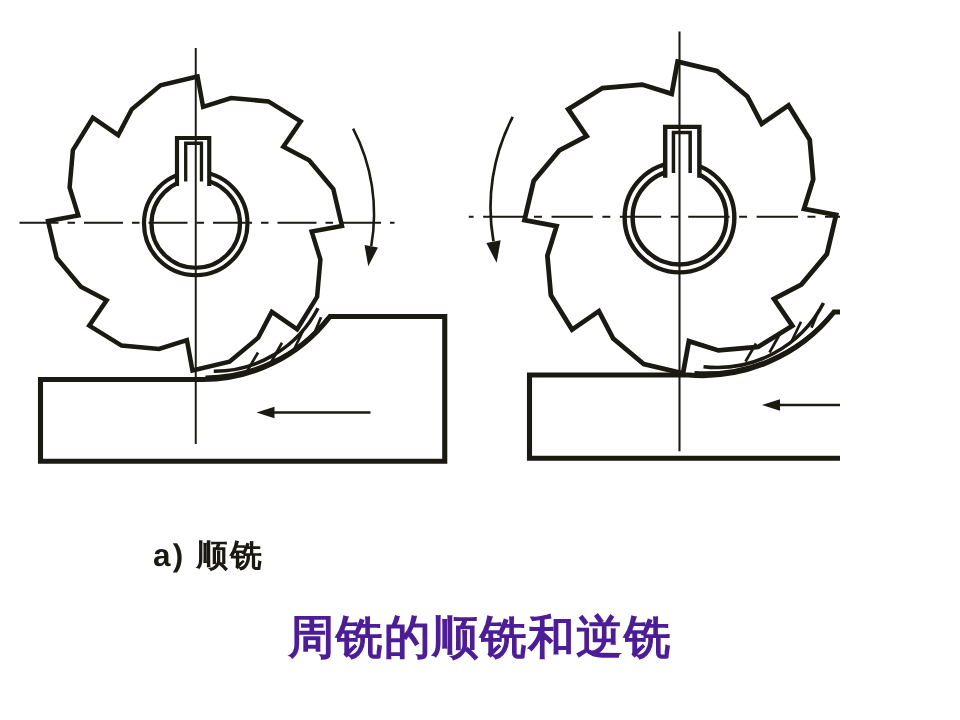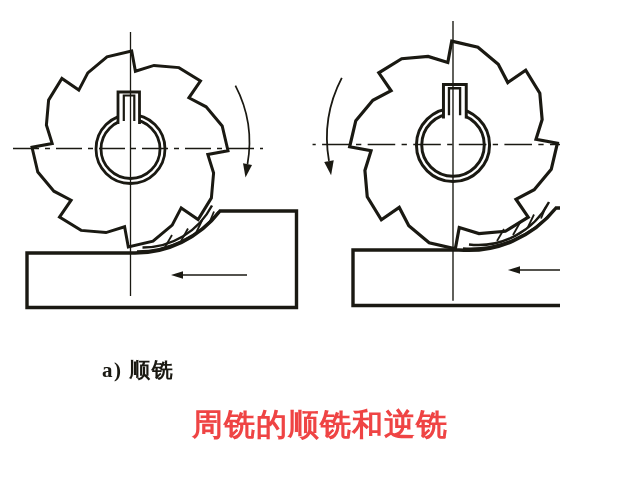--- a/index.html
+++ b/index.html
@@ -1,24 +1,24 @@
 <!DOCTYPE html>
 <html><head>
 <meta charset="utf-8">
 <style>
   html,body{margin:0;padding:0;background:#ffffff;}
   .stage{position:relative;width:560px;height:480px;background:#ffffff;overflow:hidden;
-         font-family:Liberation Serif, serif;}
+         font-family:Liberation Sans, sans-serif;}
   .diagram-svg{position:absolute;left:0;top:0;}
   .caption{position:absolute;font-weight:bold;font-size:21px;color:#1a1912;
            letter-spacing:1.5px;white-space:nowrap;}
   #cap-a{left:102px;top:356px;}
   #cap-b{left:443px;top:360px;}
   .main-title{position:absolute;top:404px;left:0;width:640px;text-align:center;
-              font-weight:bold;font-size:31px;letter-spacing:1px;color:#ef4444;white-space:nowrap;}
+              font-weight:bold;font-size:31px;letter-spacing:1px;color:#4c1d95;white-space:nowrap;}
 </style>
 </head>
 <body>
 
 <div class="stage">
 
   <svg class="diagram-svg" width="640" height="455" viewBox="0 0 640 455" stroke-linecap="butt" stroke-linejoin="miter">
 
     <defs>
 

